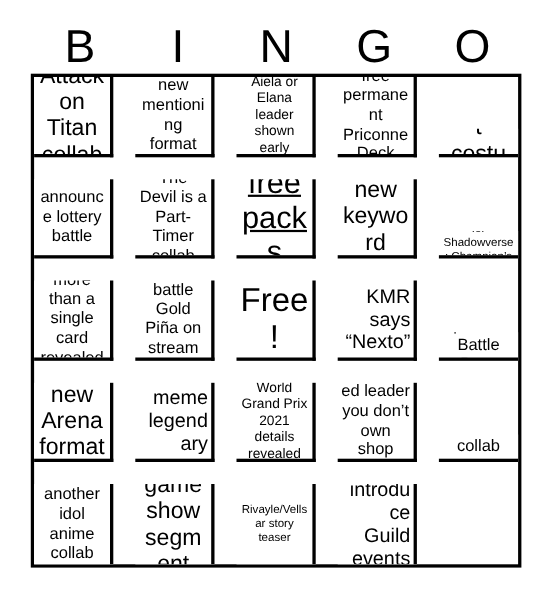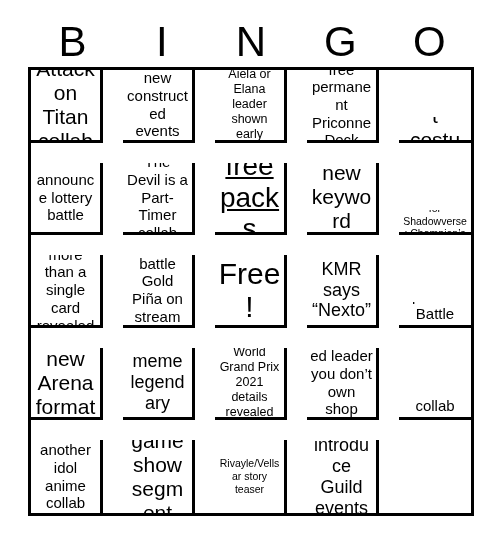--- a/index.html
+++ b/index.html
@@ -80,21 +80,21 @@
     width: 100%;
     line-height: 1.14;
     font-weight: 400;
     word-wrap: break-word;
   }
 
   
   .fs-xs   { font-size: 10.5px; line-height: 1.22; }
   .fs-sm   { font-size: 12.5px; line-height: 1.2; }
   .fs-md   { font-size: 15px;   line-height: 1.18; }
-  .fs-lg   { font-size: 18px;   line-height: 1.16; }
+  .fs-lg   { font-size: 18px;   line-height: 1.16; text-align: right; }
   .fs-xl   { font-size: 21px;   line-height: 1.14; }
   .fs-xxl  { font-size: 28px;   line-height: 1.12; text-decoration: underline; }
   .fs-free { font-size: 30px;   line-height: 1.1; }
 </style>
 </head>
 <body>
 
 <div class="card">
 
   <div class="header-row">
@@ -103,21 +103,21 @@
     <div class="header-cell">N</div>
     <div class="header-cell">G</div>
     <div class="header-cell">O</div>
   </div>
 
   <div class="grid">
     <div class="cell">
         <span class="cell-text fs-xl">Attack on Titan collab</span>
       </div>
     <div class="cell">
-        <span class="cell-text fs-md">new constructed events</span>
+        <span class="cell-text fs-md">new mentioning format</span>
       </div>
     <div class="cell">
         <span class="cell-text fs-sm">Aiela or Elana leader shown early</span>
       </div>
     <div class="cell">
         <span class="cell-text fs-md">free permanent Priconne Deck</span>
       </div>
     <div class="cell">
         <span class="cell-text fs-xl">mascot costume</span>
       </div>

